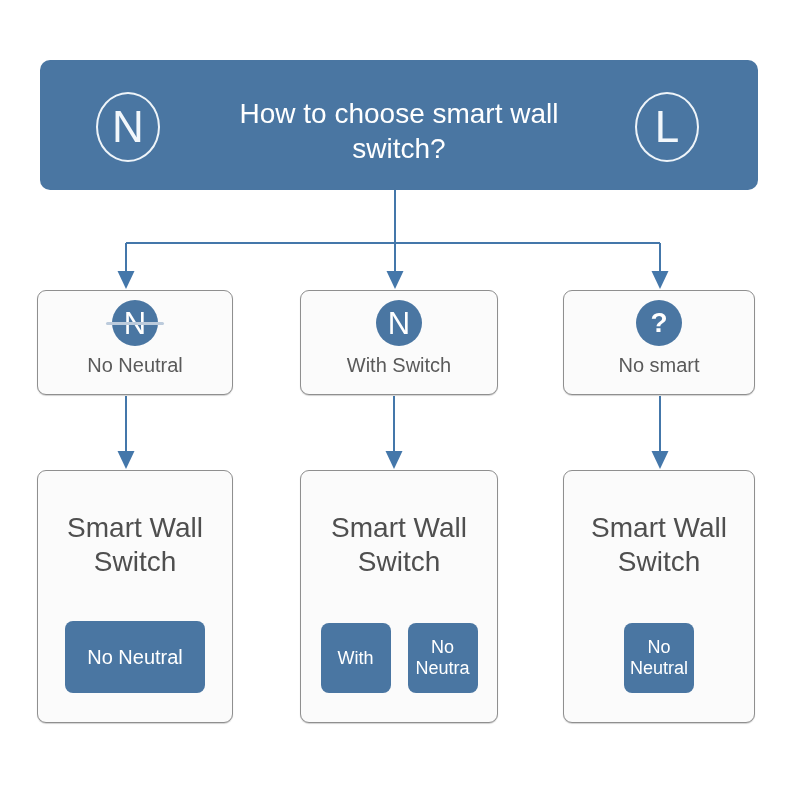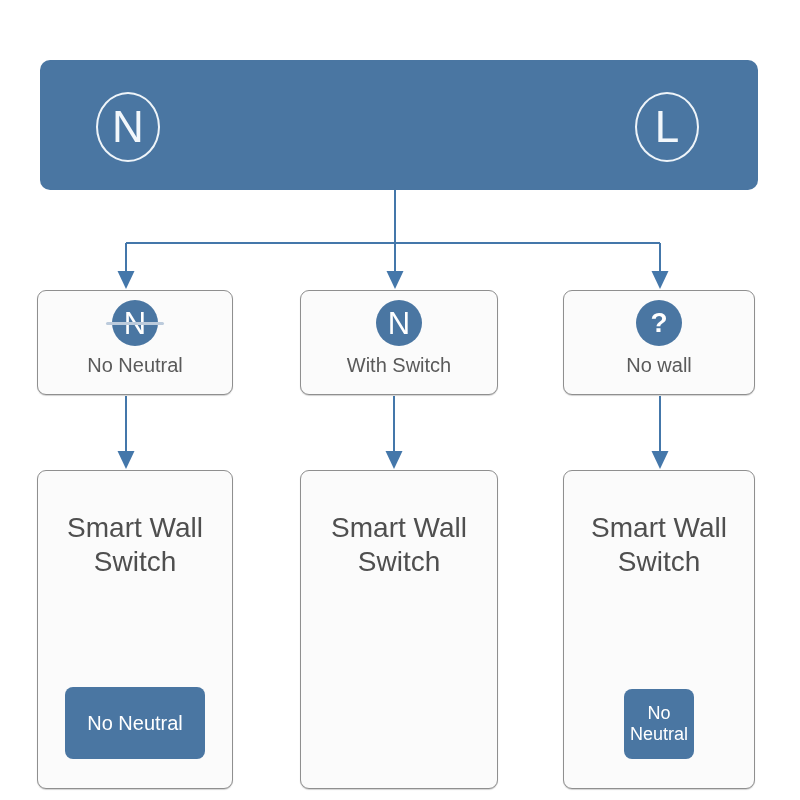--- a/index.html
+++ b/index.html
@@ -39,21 +39,21 @@
   .icon-circle{
     width:46px;height:46px;border-radius:50%;background:#4a76a2;color:#ffffff;
     display:flex;align-items:center;justify-content:center;font-size:31px;line-height:1;
   }
   .icon-circle.q{font-size:28px;font-weight:700;}
   .strike{
     position:absolute;left:-6px;top:22px;width:58px;height:3px;background:#bccbdc;border-radius:2px;
   }
   .branch-label{margin-top:8px;font-size:20px;color:#5a5a5a;}
   
-  .product{top:470px;height:319px;}
+  .product{top:470px;height:253px;}
   .product-title{
     margin-top:40px;text-align:center;font-size:28px;line-height:34px;color:#4f4f4f;
   }
   .btn-row{
     position:absolute;left:0;right:0;bottom:29px;display:flex;justify-content:center;
     align-items:center;gap:17px;
   }
   .btn{
     background:#4a76a2;color:#ffffff;border-radius:8px;display:flex;align-items:center;
     justify-content:center;text-align:center;
@@ -62,20 +62,24 @@
   .btn-square{width:70px;height:70px;font-size:18px;line-height:21px;padding:0 2px;box-sizing:border-box;}
 </style>
 </head>
 <body>
 
 <div id="canvas">
 
   <div class="header">
     <div class="badge badge-left">
       <span>N</span>
+    </div>
+    <div class="header-title">
+      <span>How to choose smart wall</span>
+      <span>switch?</span>
     </div>
     <div class="badge badge-right">
       <span>L</span>
     </div>
   </div>
 
   <svg class="connectors" width="800" height="800">
     <g stroke="#4477aa" stroke-width="2" fill="none">
       <path d="M395,190 V274"></path>
       <path d="M126,243 H660"></path>
@@ -107,32 +111,36 @@
     <div class="icon-wrap">
       <div class="icon-circle">N</div>
     </div>
     <div class="branch-label">With Switch</div>
   </div>
 
   <div class="card branch col3">
     <div class="icon-wrap">
       <div class="icon-circle q">?</div>
     </div>
-    <div class="branch-label">No wall</div>
+    <div class="branch-label">No smart</div>
   </div>
 
   <div class="card product col1">
     <div class="product-title">Smart Wall Switch</div>
     <div class="btn-row">
       <div class="btn btn-wide">No Neutral</div>
     </div>
   </div>
 
   <div class="card product col2">
     <div class="product-title">Smart Wall Switch</div>
+    <div class="btn-row">
+      <div class="btn btn-square">With</div>
+      <div class="btn btn-square">No Neutra</div>
+    </div>
   </div>
 
   <div class="card product col3">
     <div class="product-title">Smart Wall Switch</div>
     <div class="btn-row">
       <div class="btn btn-square">No Neutral</div>
     </div>
   </div>
 
 </div>

